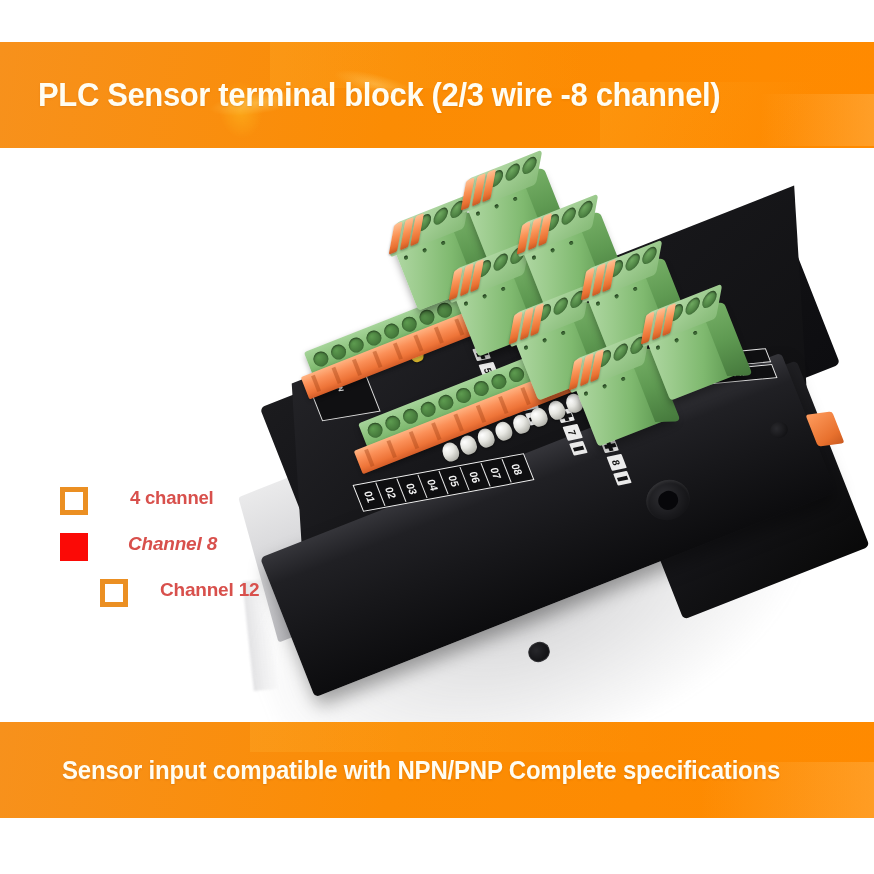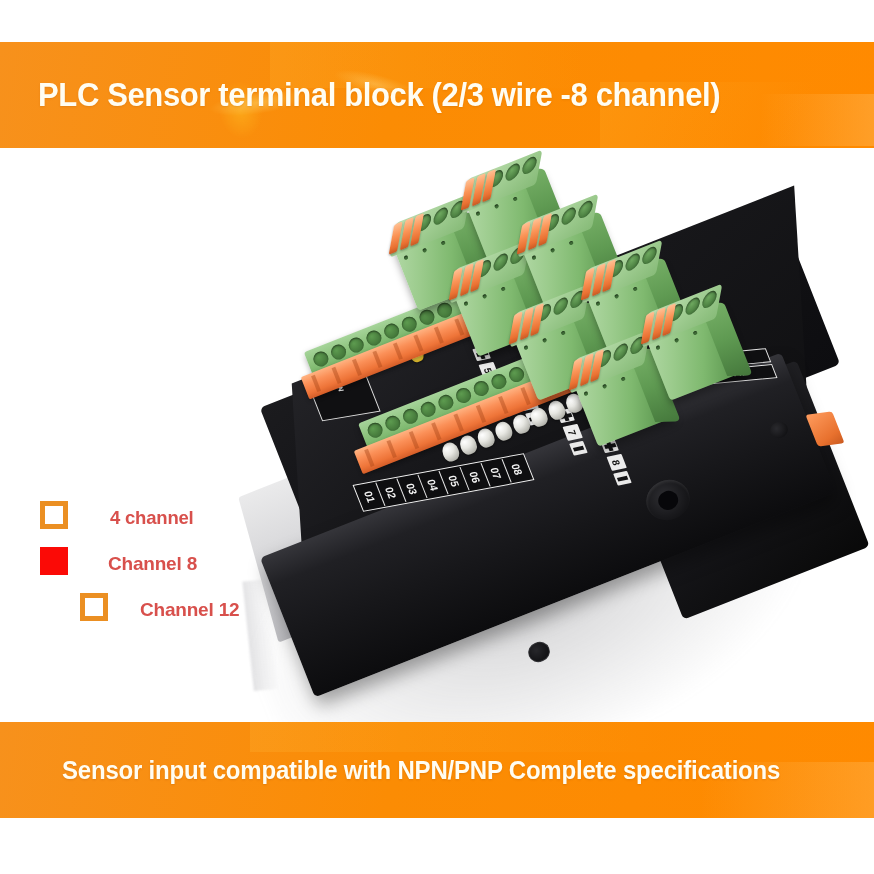--- a/index.html
+++ b/index.html
@@ -65,22 +65,22 @@
     letter-spacing:-.2px;
     text-shadow:0 1px 2px rgba(150,70,0,.22);
   }
 
   
   #option-list{
     position:absolute;left:40px;top:487px;
     width:230px;
   }
   .option-row{
-    display:flex;align-items:flex-end;
-    height:42px;margin-bottom:0px;
+    display:flex;align-items:flex-start;
+    height:42px;margin-bottom:0px;margin-left:20px;
   }
   .option-row.r0{margin-bottom:4px;}
   .option-row.r1{margin-bottom:4px;}
   .option-row.r2{margin-bottom:4px;padding-left:40px;}
   .opt-box{
     width:28px;height:28px;
     box-sizing:border-box;
     border:5px solid #eb8f22;
     background:#ffffff;
     flex:0 0 auto;
@@ -90,21 +90,21 @@
     background:#fb0a06;
   }
   .opt-label{
     color:#d8504c;
     font-weight:700;
     font-size:19px;
     white-space:nowrap;
     letter-spacing:-.2px;
   }
   .option-row.r0 .opt-label{margin-left:42px;font-size:18.5px;}
-  .option-row.r1 .opt-label{margin-left:40px;}
+  .option-row.r1 .opt-label{margin-left:40px;font-style:italic;}
   .option-row.r2 .opt-label{margin-left:32px;}
   .option-row.r3 .opt-label{margin-left:32px;}
 
   
   #product-photo{
     position:absolute;left:210px;top:150px;
     width:664px;height:572px;
     overflow:hidden;
   }
 

